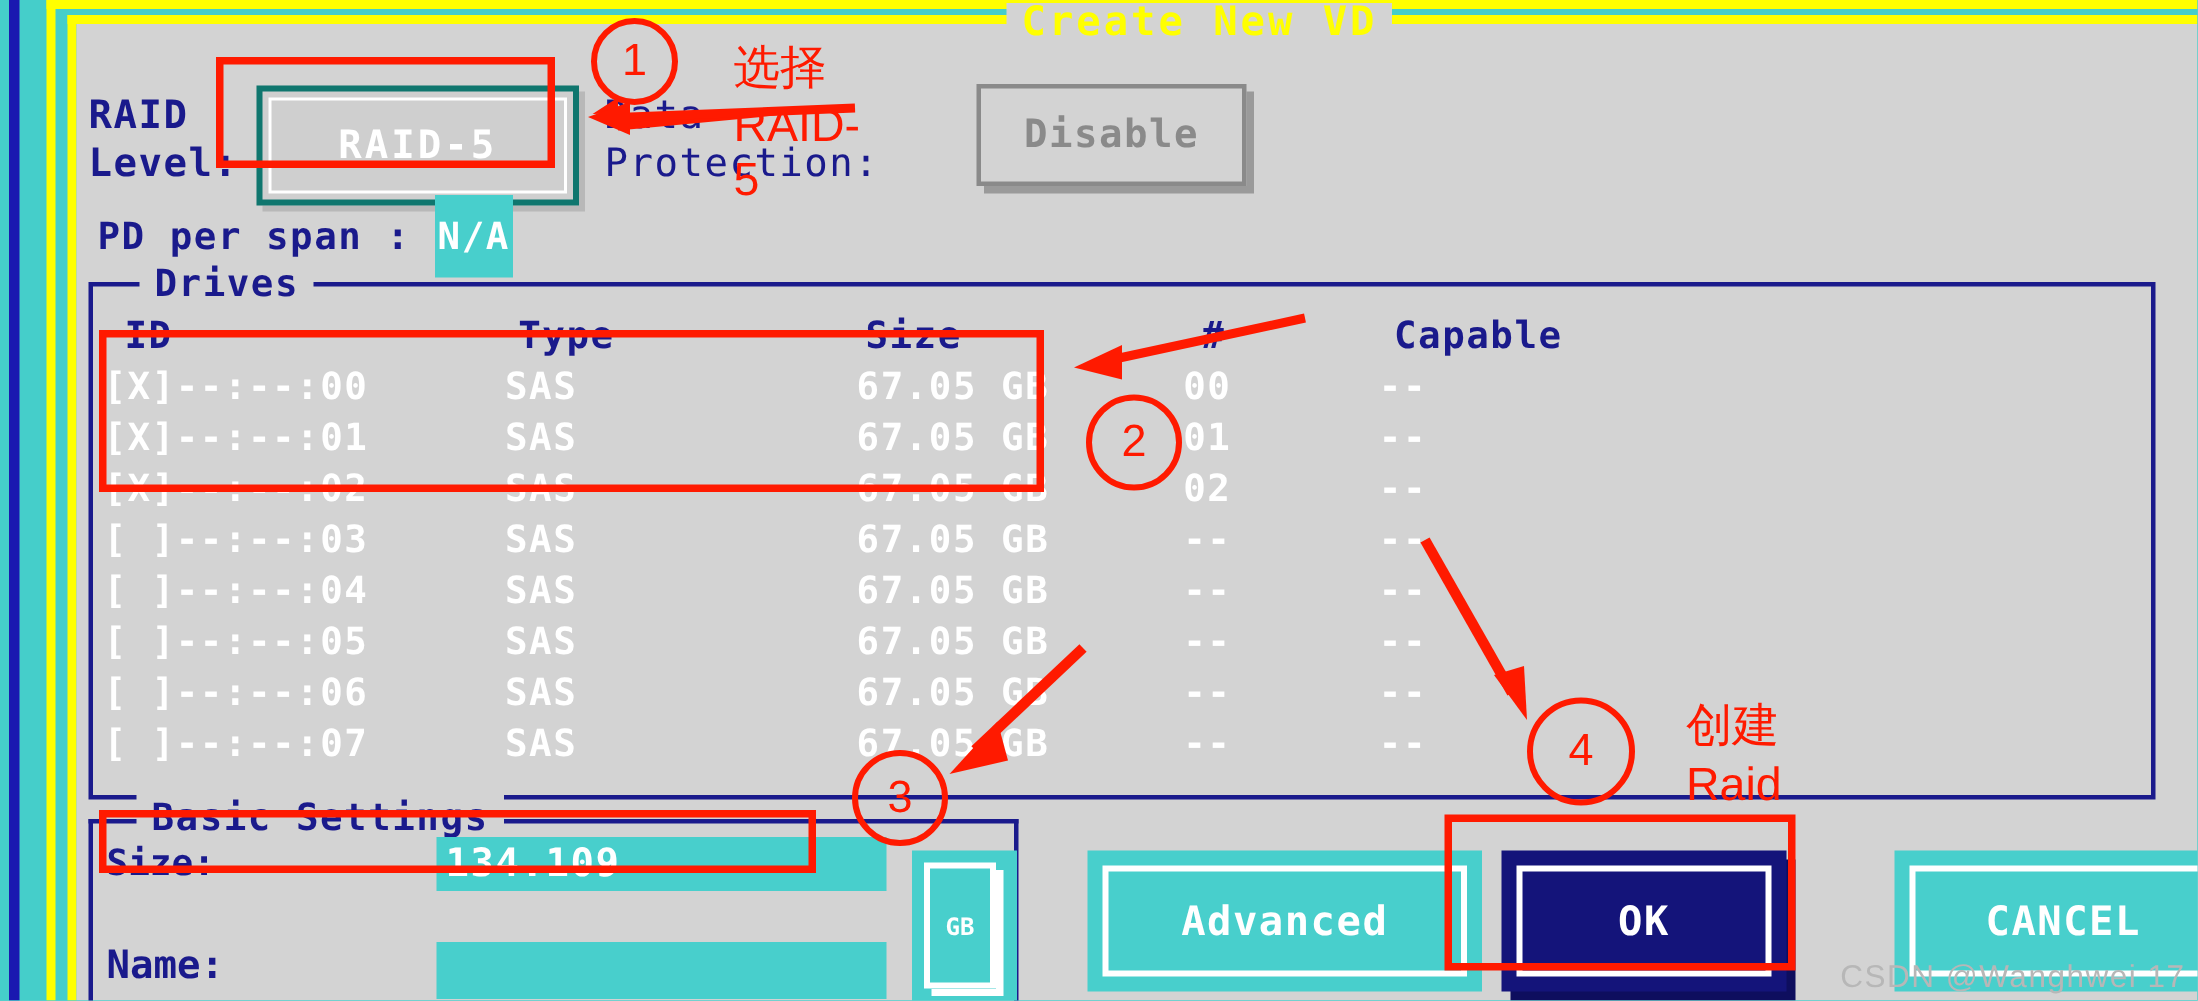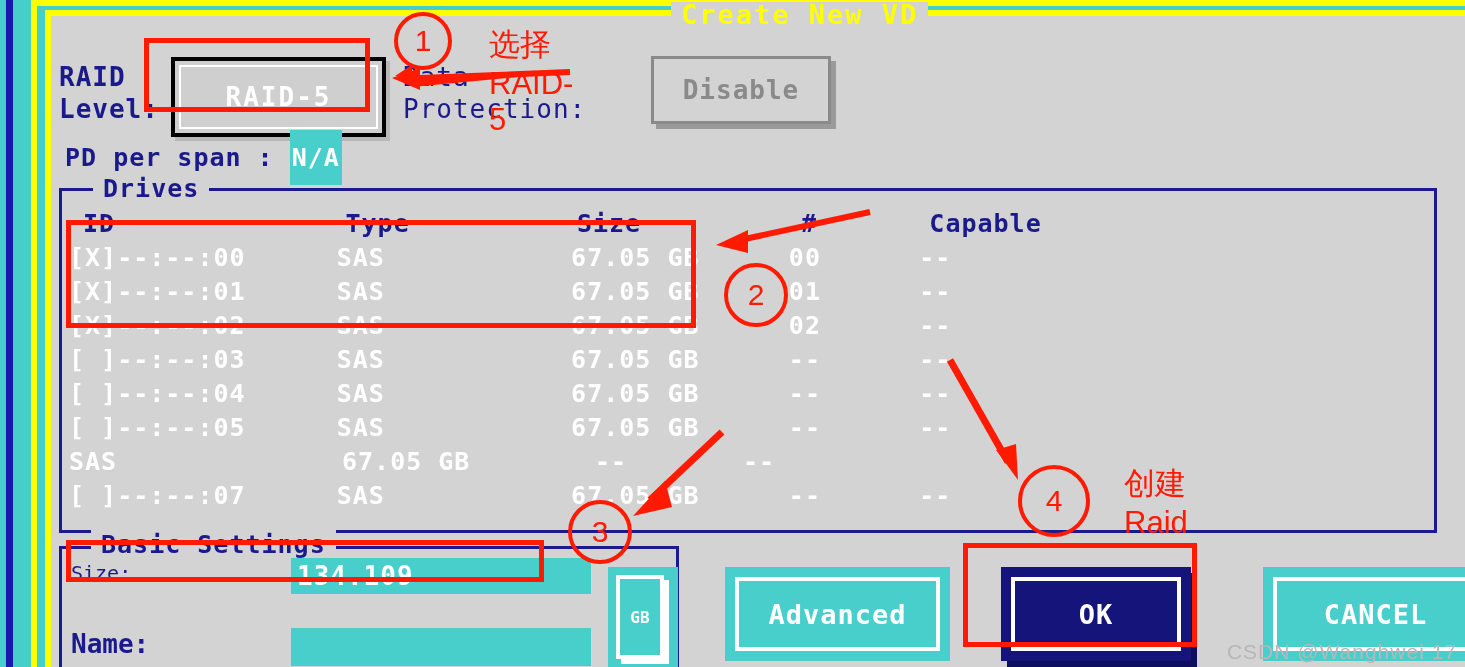--- a/index.html
+++ b/index.html
@@ -22,21 +22,21 @@
 
   
   .title{position:absolute;left:620px;top:-14px;color:#ffff00;background:#d3d3d3;
      font-size:27px;letter-spacing:2px;font-weight:bold;padding:0 10px;line-height:26px;
      font-family:"DejaVu Sans Mono","Liberation Mono",monospace;}
 
   
   .lbl-raid{position:absolute;left:8px;top:45px;width:150px;color:#1a1a8c;font-weight:bold;
      font-size:26px;line-height:32px;letter-spacing:1px;}
   .raid-box{position:absolute;left:120px;top:41px;width:215px;height:80px;background:#cfcfcf;
-     border:4px solid #000000;box-sizing:border-box;box-shadow:4px 4px 0 #b8b8b8;}
+     border:4px solid #0f766e;box-sizing:border-box;box-shadow:4px 4px 0 #b8b8b8;}
   .raid-box-inner{position:absolute;inset:4px;border:2px solid #ffffff;box-sizing:border-box;
      display:flex;align-items:center;justify-content:center;color:#ffffff;font-size:26px;
      font-weight:bold;letter-spacing:2px;}
   .lbl-dp{position:absolute;left:352px;top:45px;color:#1a1a8c;font-weight:normal;
      font-size:26px;line-height:32px;letter-spacing:1px;}
   .dp-box{position:absolute;left:600px;top:40px;width:180px;height:68px;background:#d3d3d3;
      border:3px solid #8a8a8a;box-sizing:border-box;box-shadow:5px 5px 0 #9a9a9a;}
   .dp-box-inner{position:absolute;inset:0;display:flex;align-items:center;justify-content:center;
      color:#8a8a8a;font-size:26px;font-weight:bold;letter-spacing:1px;}
 
@@ -63,39 +63,39 @@
   .dhead .c-type{padding-left:10px;}
   .dhead .c-size{padding-left:10px;}
   .dhead .c-num{padding-left:18px;}
   .dhead .c-cap{padding-left:4px;}
 
   
   .basic-box{position:absolute;left:8px;top:530px;width:620px;height:137px;
      border:3px solid #1a1a8c;border-bottom:none;box-sizing:border-box;}
   .basic-legend{position:absolute;left:40px;top:514px;background:#d3d3d3;padding:0 10px;
      color:#1a1a8c;font-weight:bold;font-size:25px;letter-spacing:1px;}
-  .lbl-size{position:absolute;left:20px;top:545px;color:#1a1a8c;font-weight:normal;font-size:20px;}
+  .lbl-size{position:absolute;left:20px;top:545px;color:#1a1a8c;font-weight:bold;font-size:24px;}
   .fld-size{position:absolute;left:240px;top:542px;width:300px;height:36px;background:#48cfcc;
      color:#ffffff;font-size:26px;font-weight:bold;letter-spacing:1px;padding-left:6px;
      box-sizing:border-box;display:flex;align-items:center;}
   .lbl-name{position:absolute;left:20px;top:613px;color:#1a1a8c;font-weight:bold;font-size:26px;}
   .fld-name{position:absolute;left:240px;top:612px;width:300px;height:38px;background:#48cfcc;}
 
   .gb-box{position:absolute;left:557px;top:551px;width:70px;height:105px;background:#48cfcc;}
   .gb-inner{position:absolute;left:8px;top:8px;width:48px;height:84px;border:4px solid #ffffff;
      box-sizing:border-box;display:flex;align-items:center;justify-content:center;color:#ffffff;
      font-size:16px;font-weight:bold;box-shadow:5px 5px 0 #ffffff;}
 
   
   .btn{position:absolute;top:551px;height:94px;background:#48cfcc;display:flex;align-items:center;
      justify-content:center;}
   .btn .binner{position:absolute;left:10px;top:10px;right:10px;bottom:10px;border:4px solid #ffffff;
      box-sizing:border-box;display:flex;align-items:center;justify-content:center;color:#ffffff;
      font-size:27px;font-weight:bold;letter-spacing:1px;}
-  .btn-adv{left:674px;width:225px;}
+  .btn-adv{left:674px;width:263px;}
   .btn-ok{left:950px;width:190px;background:#14147a;box-shadow:6px 6px 0 #0e0e5e;}
   .btn-cancel{left:1212px;width:225px;}
 
   
   .ann{position:absolute;pointer-events:none;}
   .mark-rect{position:absolute;border:5px solid #ff1a00;box-sizing:border-box;}
   .circ{position:absolute;border:4px solid #ff1a00;border-radius:50%;color:#ff1a00;
      display:flex;align-items:center;justify-content:center;font-size:30px;
      font-family:"Liberation Sans",sans-serif;background:transparent;}
   .cn{position:absolute;color:#ff1a00;font-family:"Liberation Sans",sans-serif;font-size:31px;}
@@ -184,20 +184,21 @@
         <div class="c-cap">--</div>
       </div>
       <div class="drow dbody">
         <div class="c-id">[ ]--:--:05</div>
         <div class="c-type">SAS</div>
         <div class="c-size">67.05 GB</div>
         <div class="c-num">--</div>
         <div class="c-cap">--</div>
       </div>
       <div class="drow dbody">
+        <div class="c-id">[ ]--:--:06</div>
         <div class="c-type">SAS</div>
         <div class="c-size">67.05 GB</div>
         <div class="c-num">--</div>
         <div class="c-cap">--</div>
       </div>
       <div class="drow dbody">
         <div class="c-id">[ ]--:--:07</div>
         <div class="c-type">SAS</div>
         <div class="c-size">67.05 GB</div>
         <div class="c-num">--</div>

